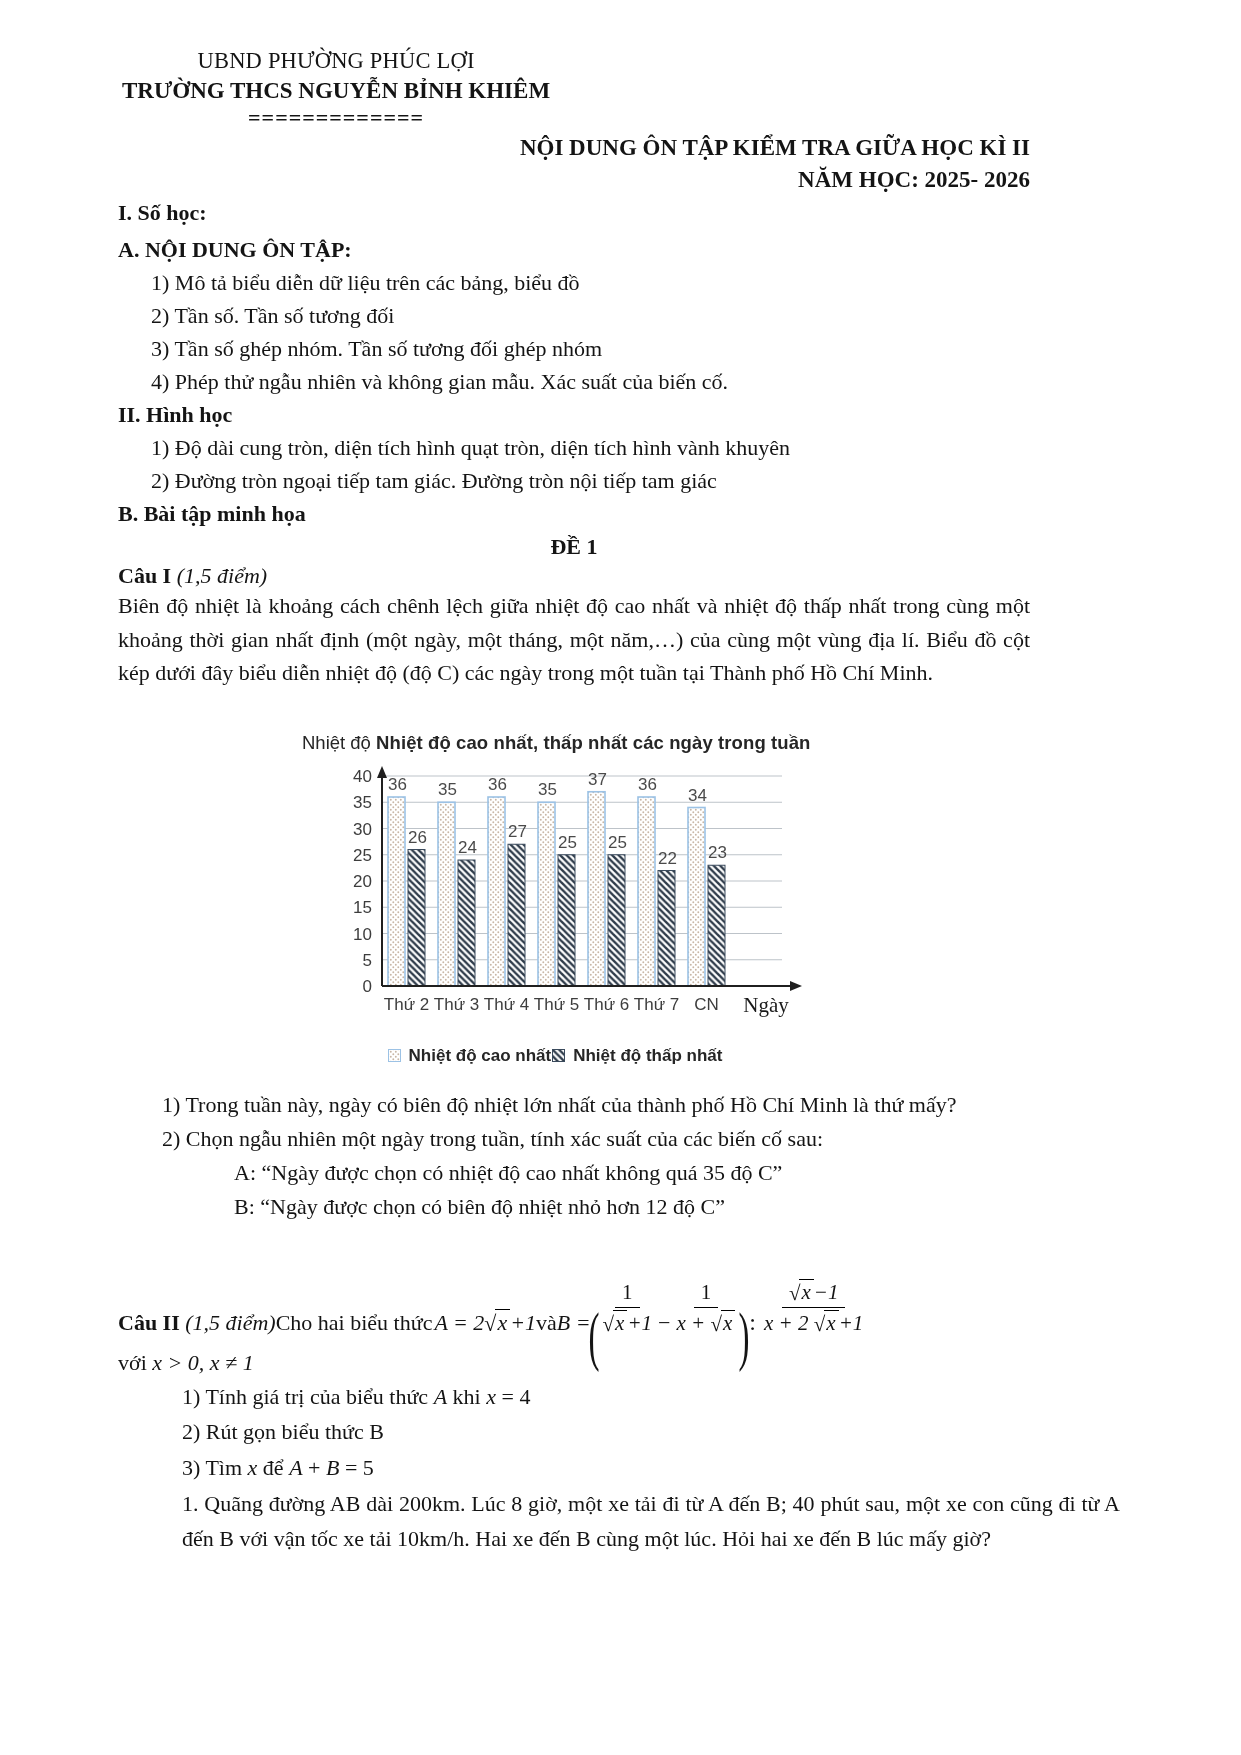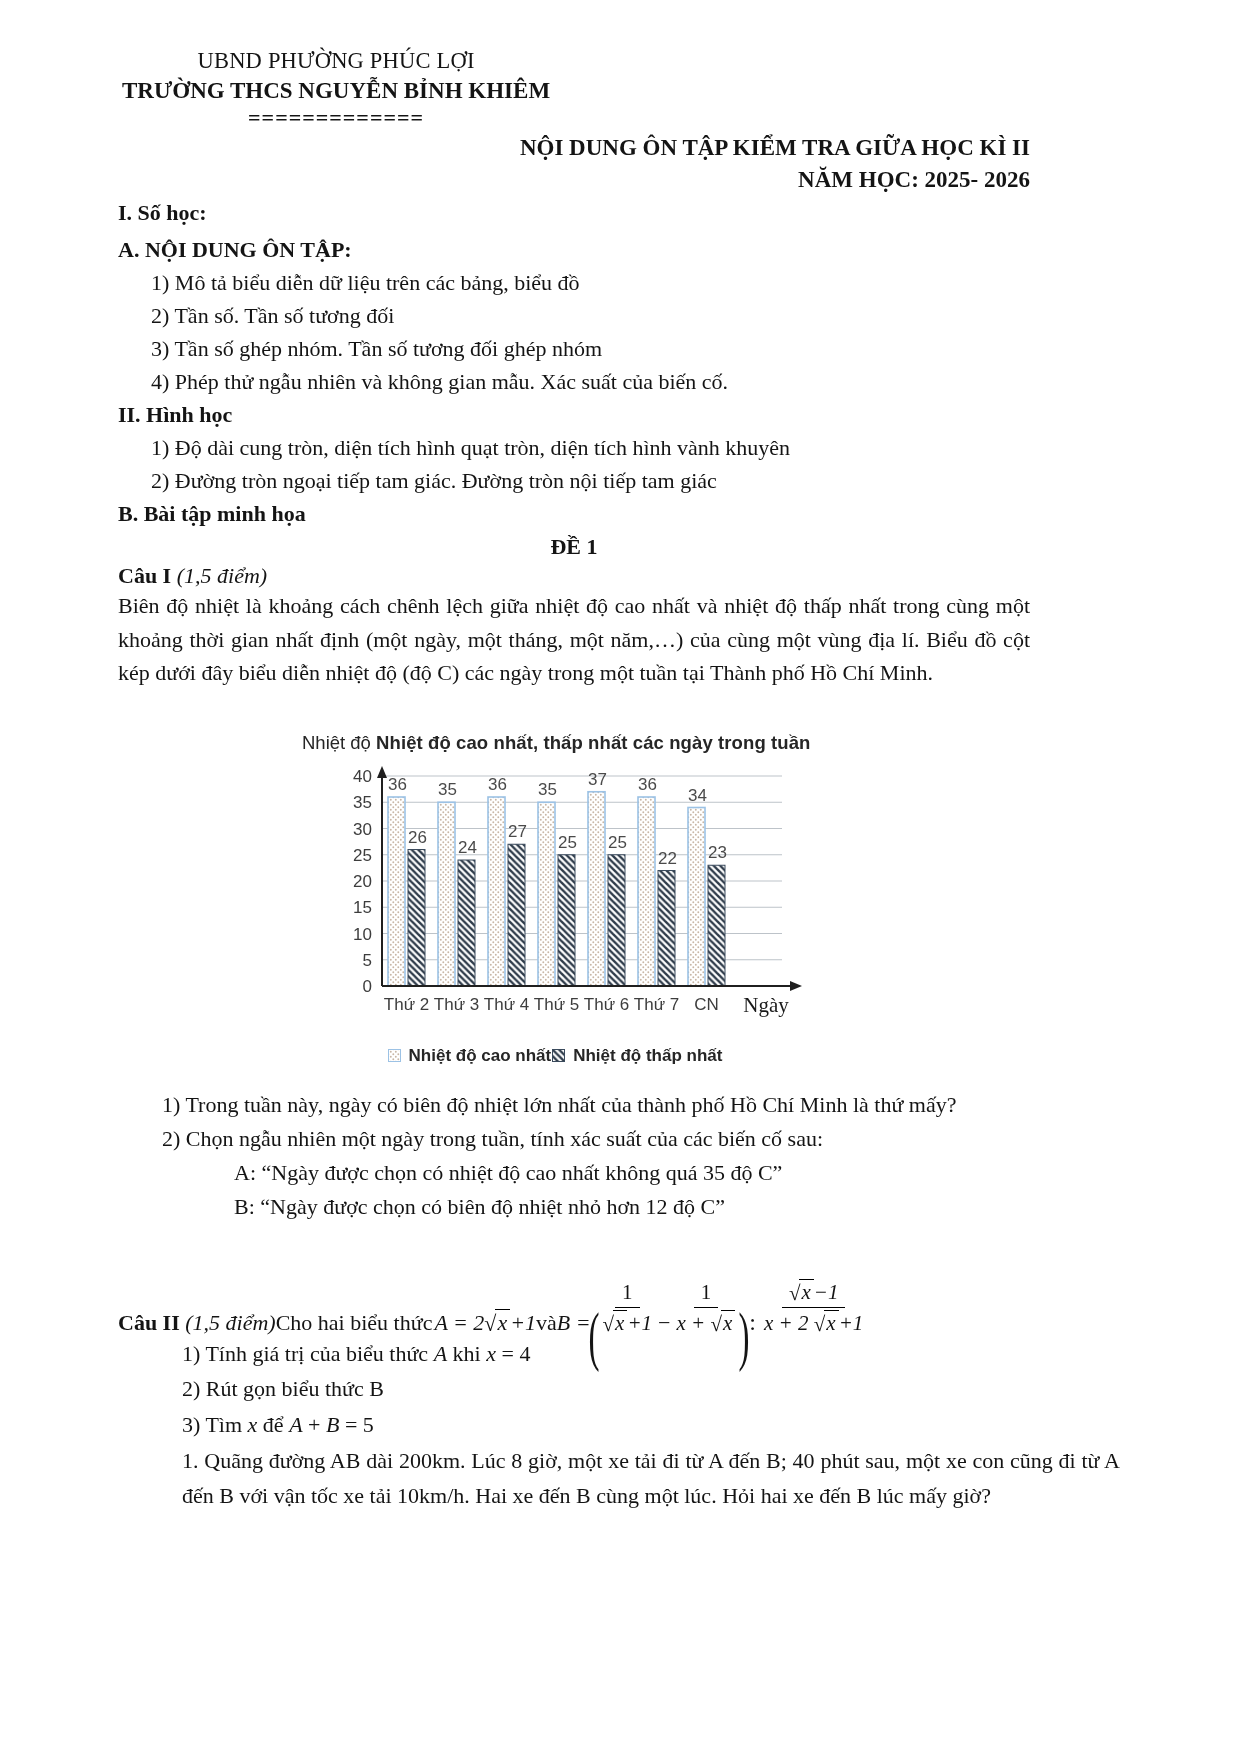--- a/index.html
+++ b/index.html
@@ -219,20 +219,21 @@
       <span class="num">1</span>
       <span class="den"><i class="v">x +</i> <span class="sqrt"><span class="sym">√</span><i class="v rad">x</i></span></span>
     </span>
     <span class="bigp">)</span>
     <span class="colon">:</span>
     <span class="frac">
       <span class="num"><span class="sqrt"><span class="sym">√</span><i class="v rad">x</i></span><i class="v">−1</i></span>
       <span class="den"><i class="v">x + 2</i> <span class="sqrt"><span class="sym">√</span><i class="v rad">x</i></span><i class="v">+1</i></span>
     </span>
   </div>
+  <div class="cond-line"><span>với</span> <i class="v">x &gt; 0, x ≠ 1</i></div>
 
   <div class="c2items">
     <div><span>1) Tính giá trị của biểu thức </span><i class="v">A</i><span> khi </span><i class="v">x</i><span> = 4</span></div>
     <div>2) Rút gọn biểu thức B</div>
     <div><span>3) Tìm </span><i class="v">x</i><span> để </span><i class="v">A</i><span> + </span><i class="v">B</i><span> = 5</span></div>
   </div>
 
   <div class="c3body para">1. Quãng đường AB dài 200km. Lúc 8 giờ, một xe tải đi từ A đến B; 40 phút sau, một xe con cũng đi từ A đến B với vận tốc xe tải 10km/h. Hai xe đến B cùng một lúc. Hỏi hai xe đến B lúc mấy giờ?</div>
 
 </div>

